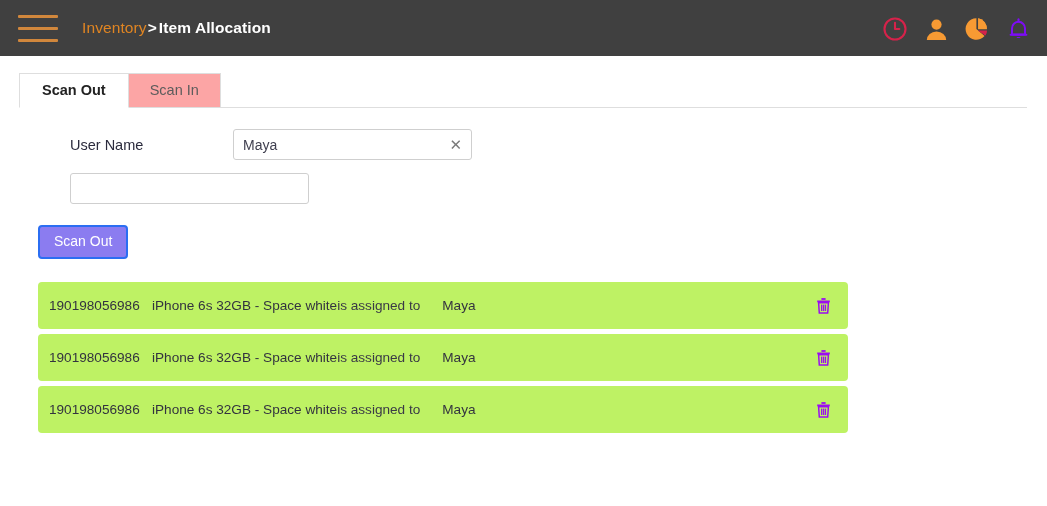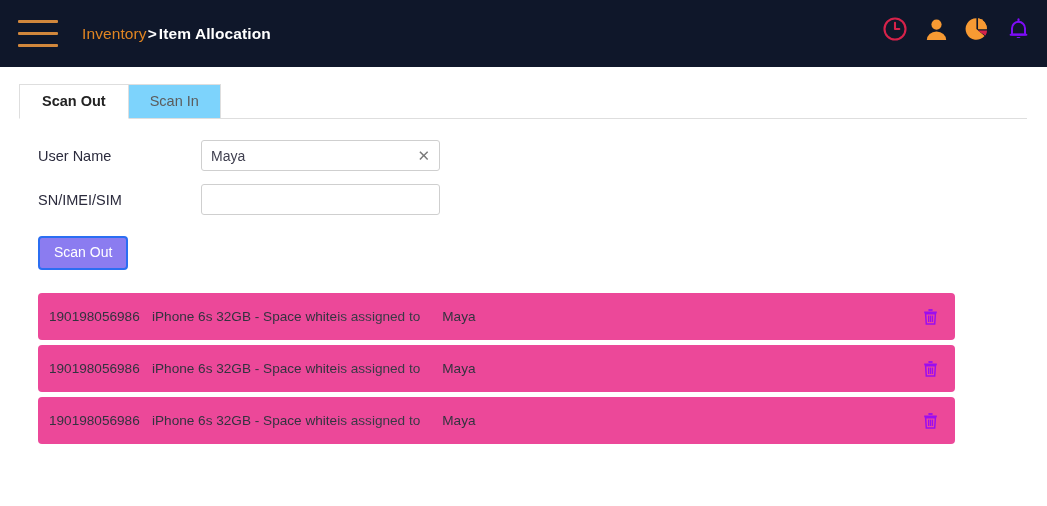--- a/index.html
+++ b/index.html
@@ -11,23 +11,23 @@
   body {
     width: 1047px;
     height: 506px;
     font-family: "Liberation Sans", sans-serif;
     overflow: hidden;
     position: relative;
   }
 
   
   .header {
-    height: 67px;
+    height: 56px;
     width: 100%;
-    background: #0f172a;
+    background: #404040;
     display: flex;
     align-items: center;
     position: relative;
   }
   .hamburger {
     width: 40px;
     margin-left: 18px;
     display: flex;
     flex-direction: column;
     justify-content: space-between;
@@ -88,21 +88,21 @@
     display: flex;
     align-items: flex-end;
     height: 34px;
     position: relative;
     z-index: 2;
   }
   .tab {
     font-size: 14.5px;
     color: #5c5c5c;
     padding: 8px 21px 9px 21px;
-    background: #7dd3fc;
+    background: #fca5a5;
     border: 1px solid #dedede;
     border-bottom: none;
     border-left: none;
     cursor: pointer;
     line-height: 16px;
     white-space: nowrap;
   }
   .tab:first-child { border-left: 1px solid #dedede; }
   .tab.active {
     background: #ffffff;
@@ -125,20 +125,21 @@
 
   
   .panel {
     padding-left: 38px;
     padding-top: 21px;
   }
   .form-row {
     display: flex;
     align-items: center;
     margin-bottom: 13px;
+    margin-left: 32px;
   }
   .form-label {
     width: 163px;
     font-size: 14.5px;
     color: #2b2b3d;
     flex: none;
   }
   .input-box {
     width: 239px;
     height: 31px;
@@ -177,23 +178,23 @@
     display: inline-block;
     line-height: 15px;
   }
 
   
   .rows {
     margin-top: 23px;
     padding-right: 0px;
   }
   .row {
-    width: 917px;
+    width: 810px;
     height: 47px;
-    background: #ec4899;
+    background: #bef264;
     border-radius: 4px;
     margin-bottom: 5px;
     display: flex;
     align-items: center;
     padding: 0 14px 0 11px;
     position: relative;
   }
   .cell {
     font-size: 13.6px;
     color: #33333f;
@@ -275,21 +276,20 @@
 
   <div class="form-row">
     <div class="form-label">User Name</div>
     <div class="input-box">
       <div class="input-val" placeholder="">Maya</div>
       <div class="clear-x">✕</div>
     </div>
   </div>
 
   <div class="form-row">
-    <div class="form-label">SN/IMEI/SIM</div>
     <div class="input-box">
       <div class="input-val" placeholder=""></div>
     </div>
   </div>
 
   <div class="scanout-btn">Scan Out</div>
 
   
   <div class="rows">
 

